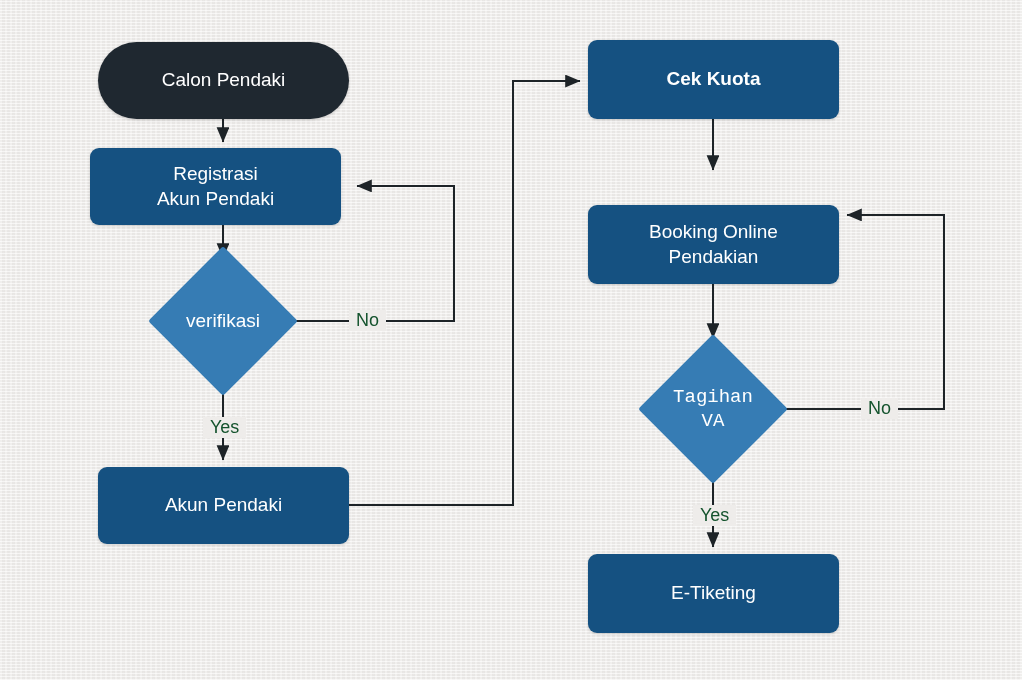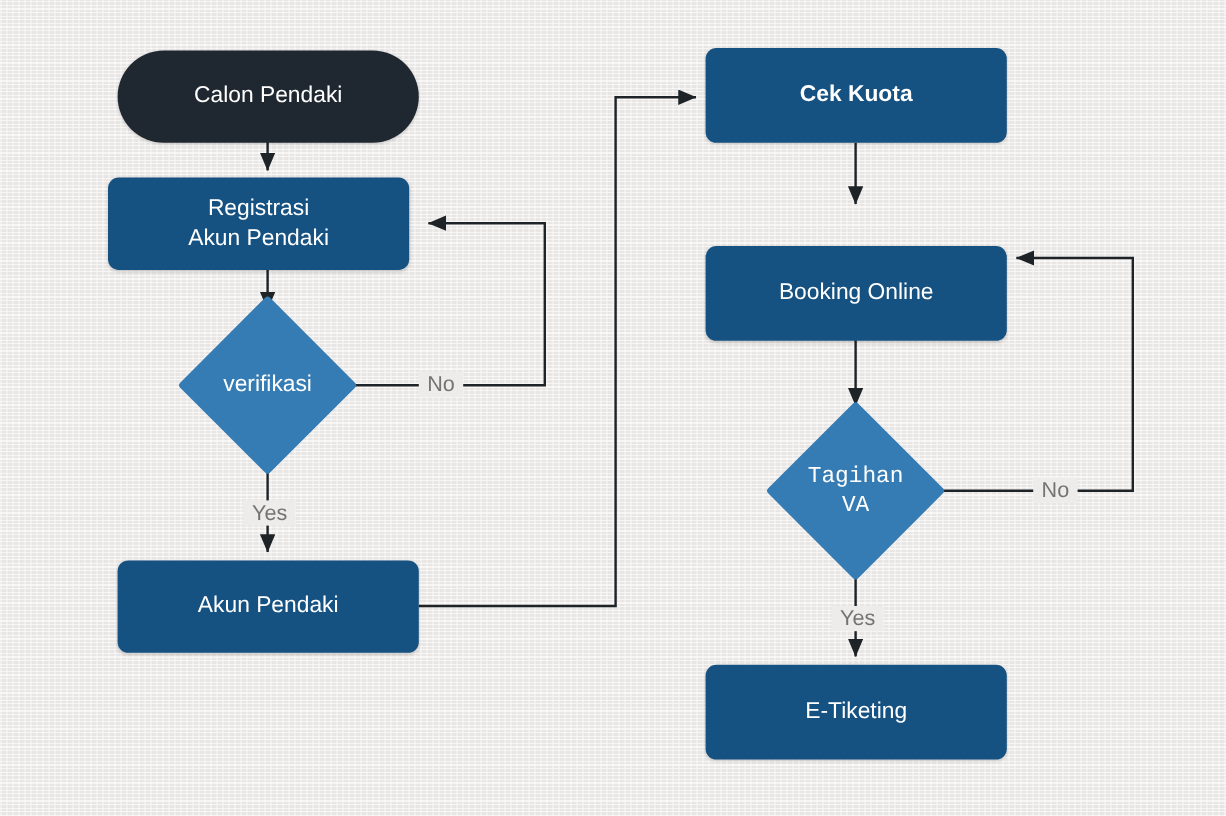--- a/index.html
+++ b/index.html
@@ -68,21 +68,21 @@
   }
   .node-decision .diamond-label {
     position: relative;
     z-index: 2;
     width: 100%;
     text-align: center;
   }
   .edge-label {
     position: absolute;
     font-size: 18px;
-    color: #737373;
+    color: #14532d;
     background-color: #eeecea;
     padding: 0 7px;
     white-space: nowrap;
   }
   .nowrap-line { display: block; }
 </style>
 </head>
 <body>
 
 <div id="canvas">
@@ -133,20 +133,21 @@
     <span>Akun Pendaki</span>
   </div>
 
   <div class="node node-process" style="left:588px; top:40px; width:251px; height:79px;font-weight:bold;">
     <span>Cek Kuota</span>
   </div>
 
   <div class="node node-process" style="left:588px; top:177px; width:251px; height:79px;margin-top:28px;">
     <span>
       <span class="nowrap-line">Booking Online</span>
+      <span class="nowrap-line">Pendakian</span>
     </span>
   </div>
 
   <div class="node node-decision" style="left:660px; top:356px; width:106px; height:106px;font-family:Liberation Mono, monospace;">
     <span class="diamond-shape"></span>
     <span class="diamond-label">
       <span class="nowrap-line">Tagihan</span>
       <span class="nowrap-line">VA</span>
     </span>
   </div>

